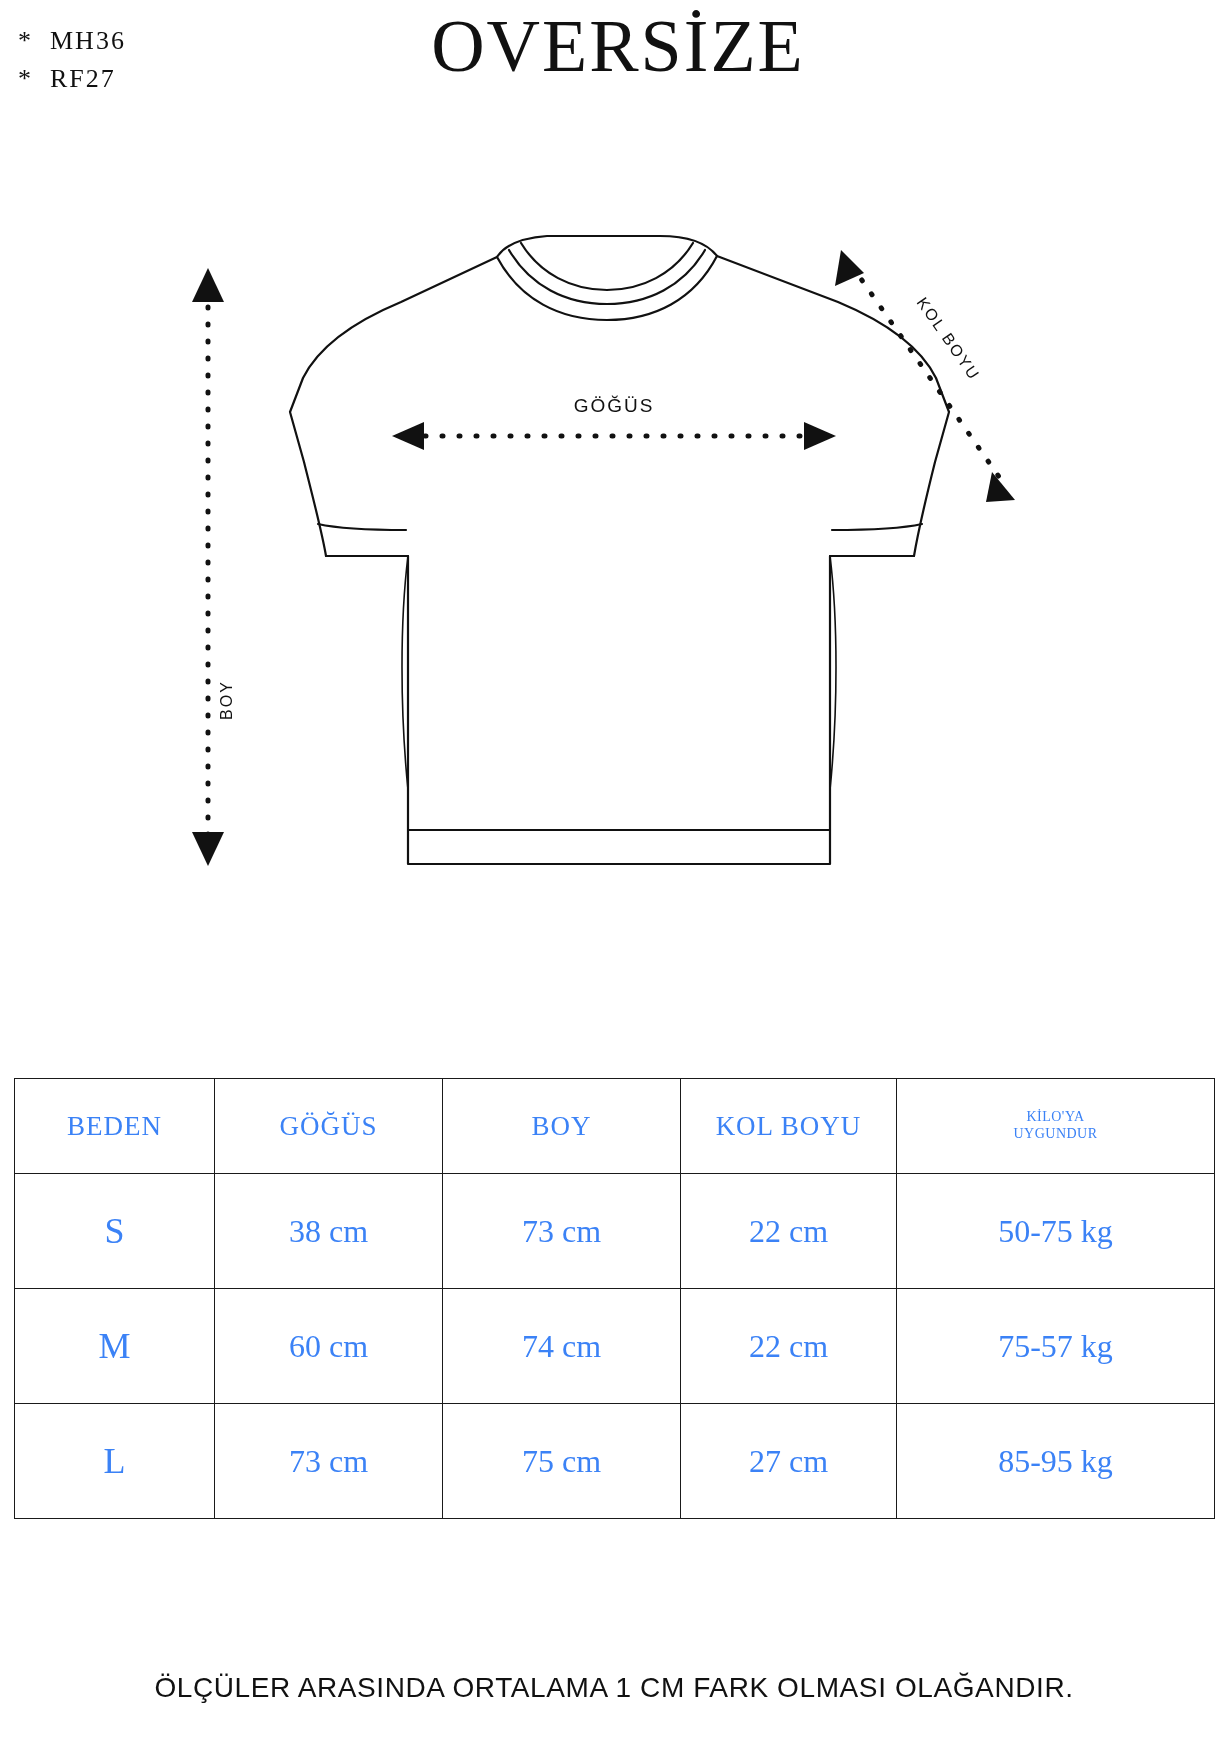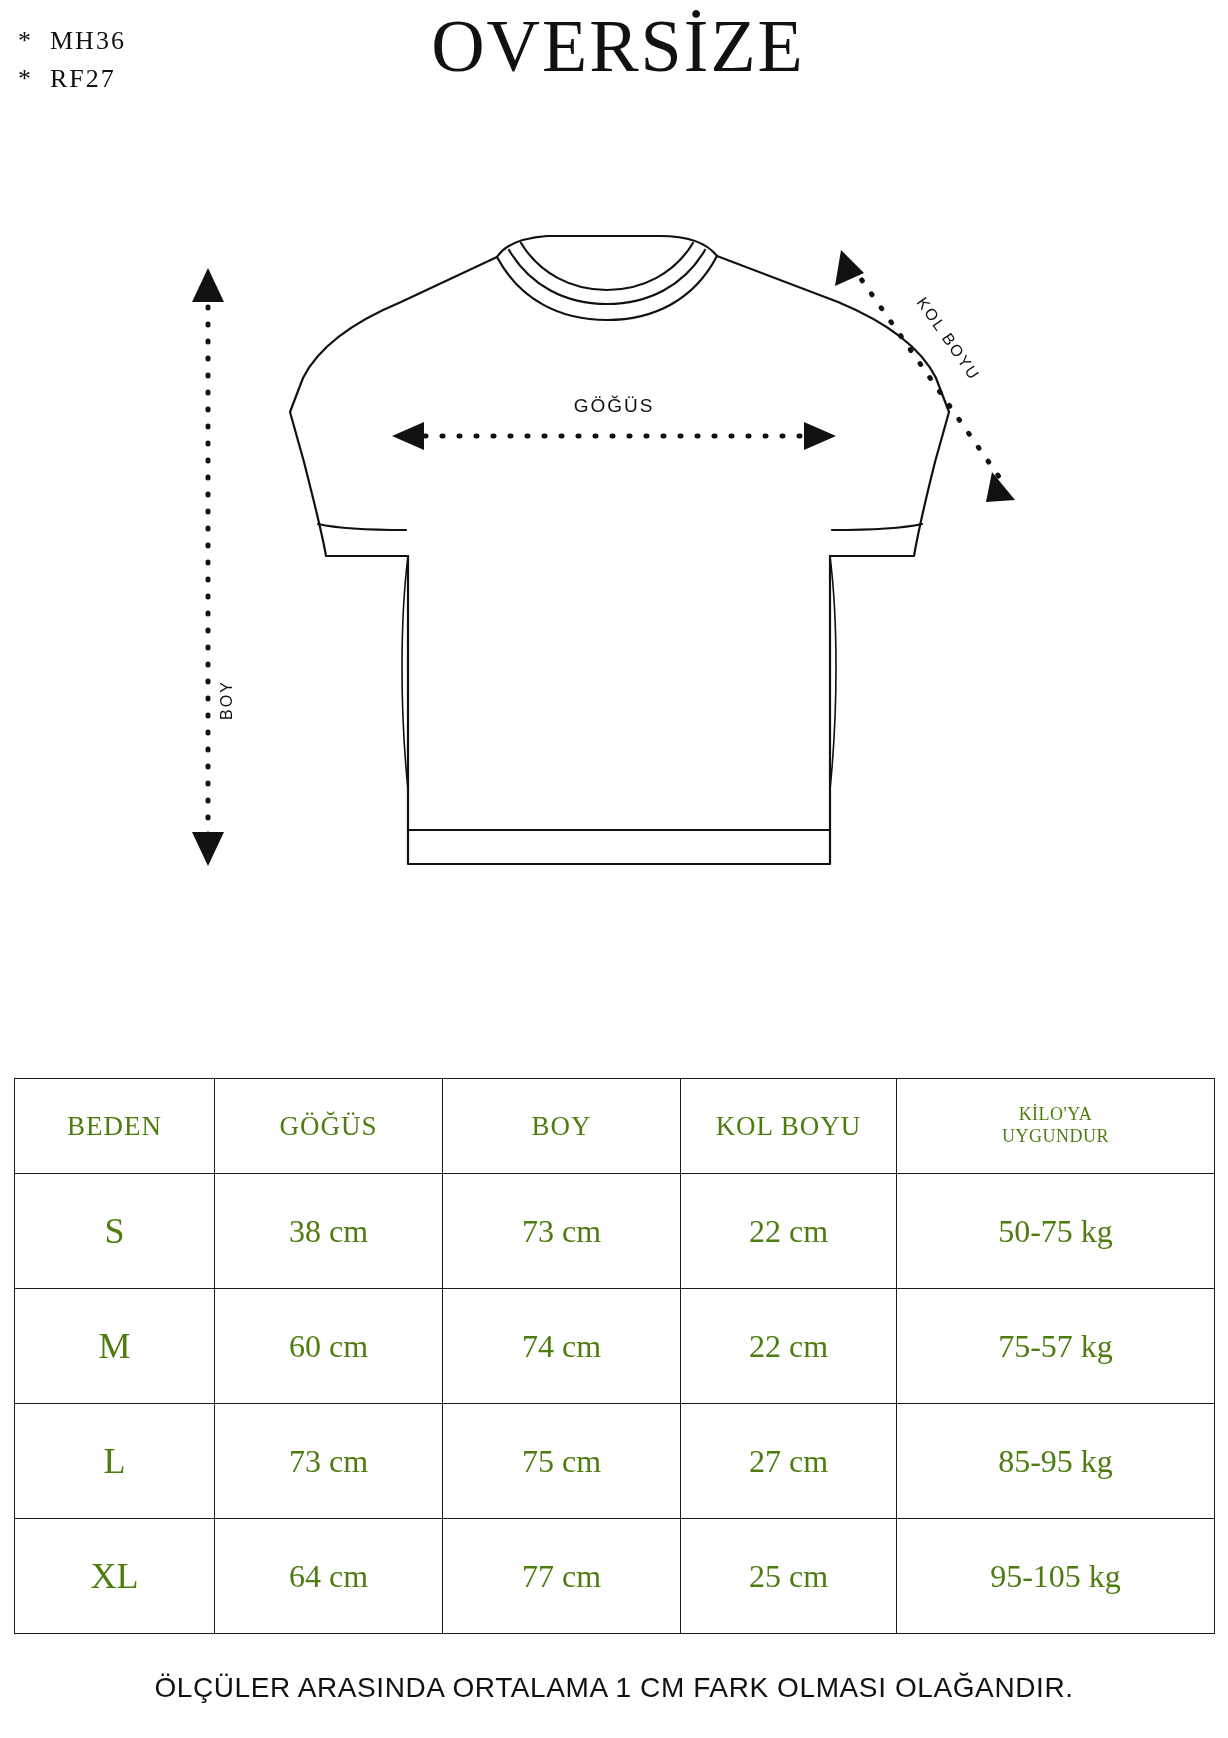--- a/index.html
+++ b/index.html
@@ -62,30 +62,30 @@
   table {
     border-collapse: collapse;
     width: 1200px;
     table-layout: fixed;
   }
   th, td {
     border: 1px solid #1a1a1a;
     text-align: center;
     vertical-align: middle;
     font-family: "Liberation Serif", serif;
-    color: #4d7c0f;
+    color: #3b82f6;
   }
   thead th {
     height: 92px;
     font-weight: 400;
     font-size: 27px;
     letter-spacing: 1px;
   }
   thead th.small {
-    font-size: 18px;
+    font-size: 14px;
     line-height: 1.2;
     letter-spacing: 0.5px;
     text-align: center;
   }
   tbody td {
     height: 112px;
     font-size: 32px;
   }
   tbody td.size {
     font-size: 36px;
@@ -235,24 +235,17 @@
         <td>22 cm</td>
         <td>75-57 kg</td>
       </tr>
       <tr>
         <td class="size">L</td>
         <td>73 cm</td>
         <td>75 cm</td>
         <td>27 cm</td>
         <td>85-95 kg</td>
       </tr>
-      <tr>
-        <td class="size">XL</td>
-        <td>64 cm</td>
-        <td>77 cm</td>
-        <td>25 cm</td>
-        <td>95-105 kg</td>
-      </tr>
     </tbody>
   </table>
 </div>
 
 <div class="footnote">ÖLÇÜLER ARASINDA ORTALAMA 1 CM FARK OLMASI OLAĞANDIR.</div>
 
 </body></html>

